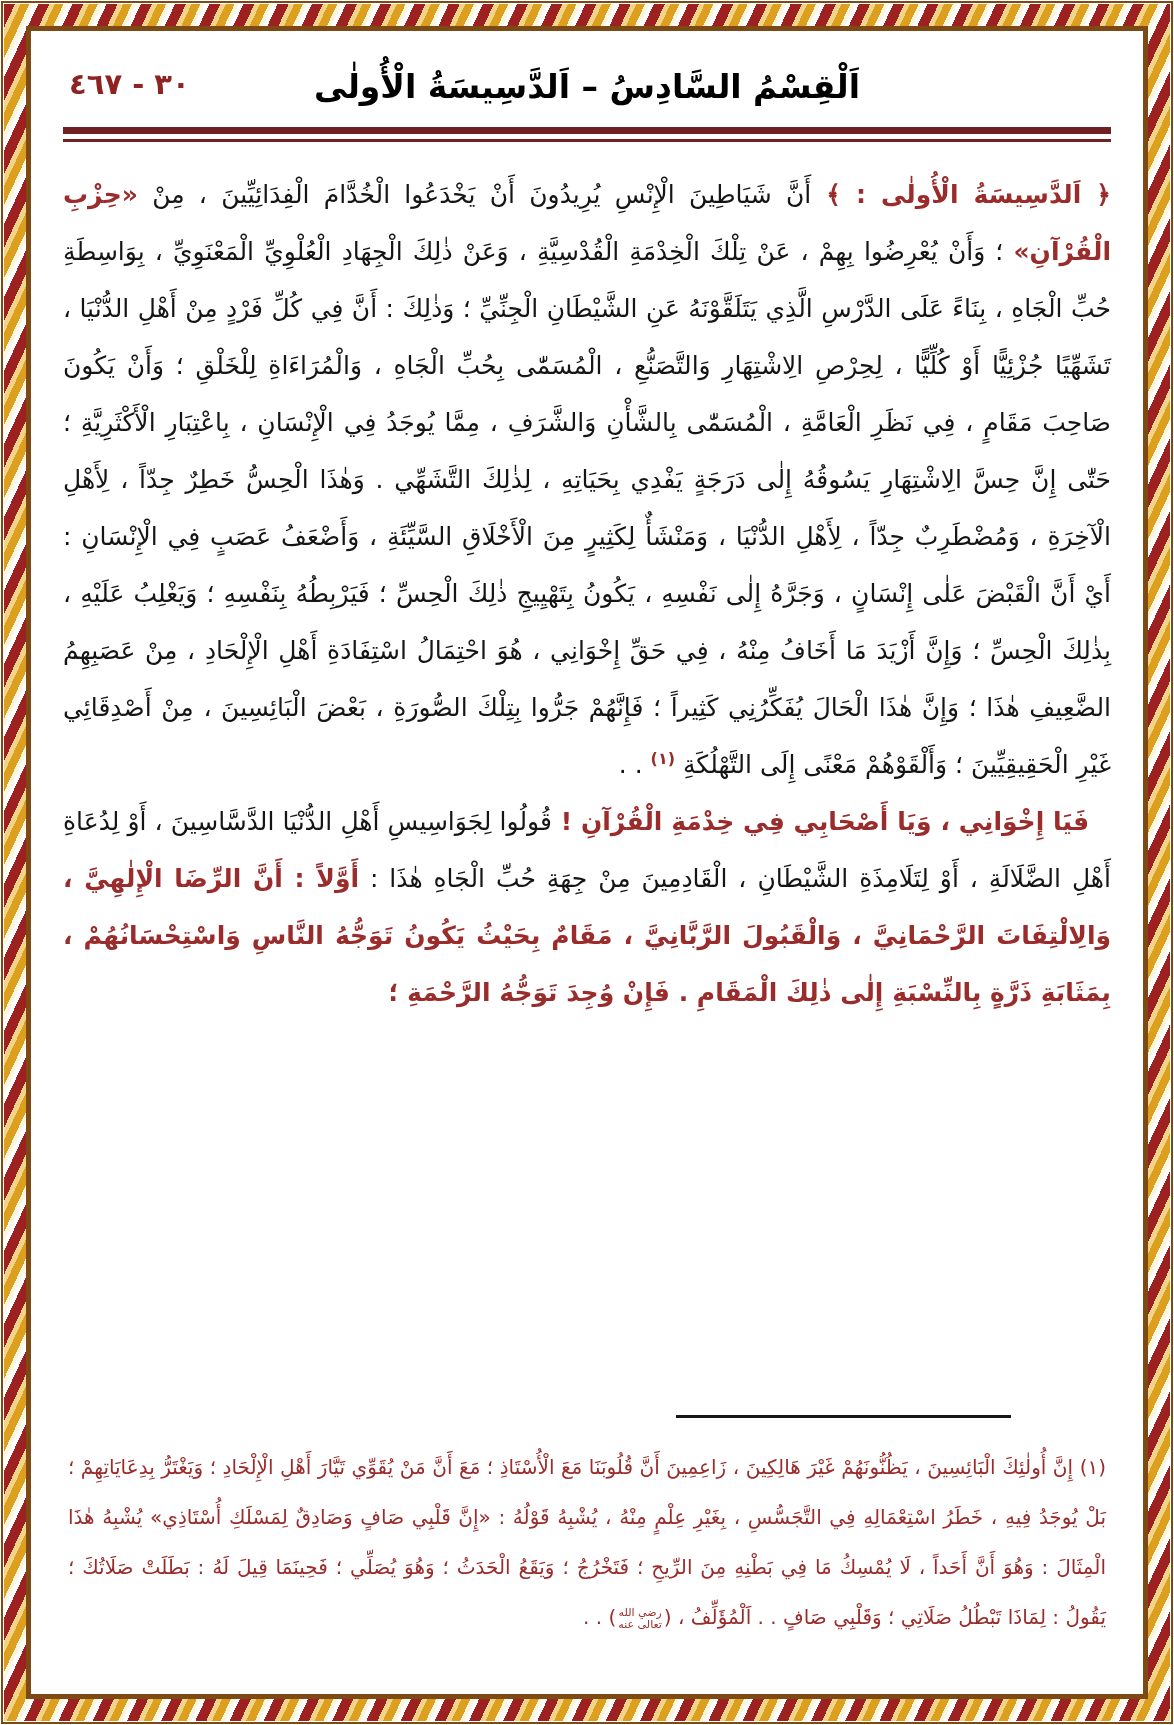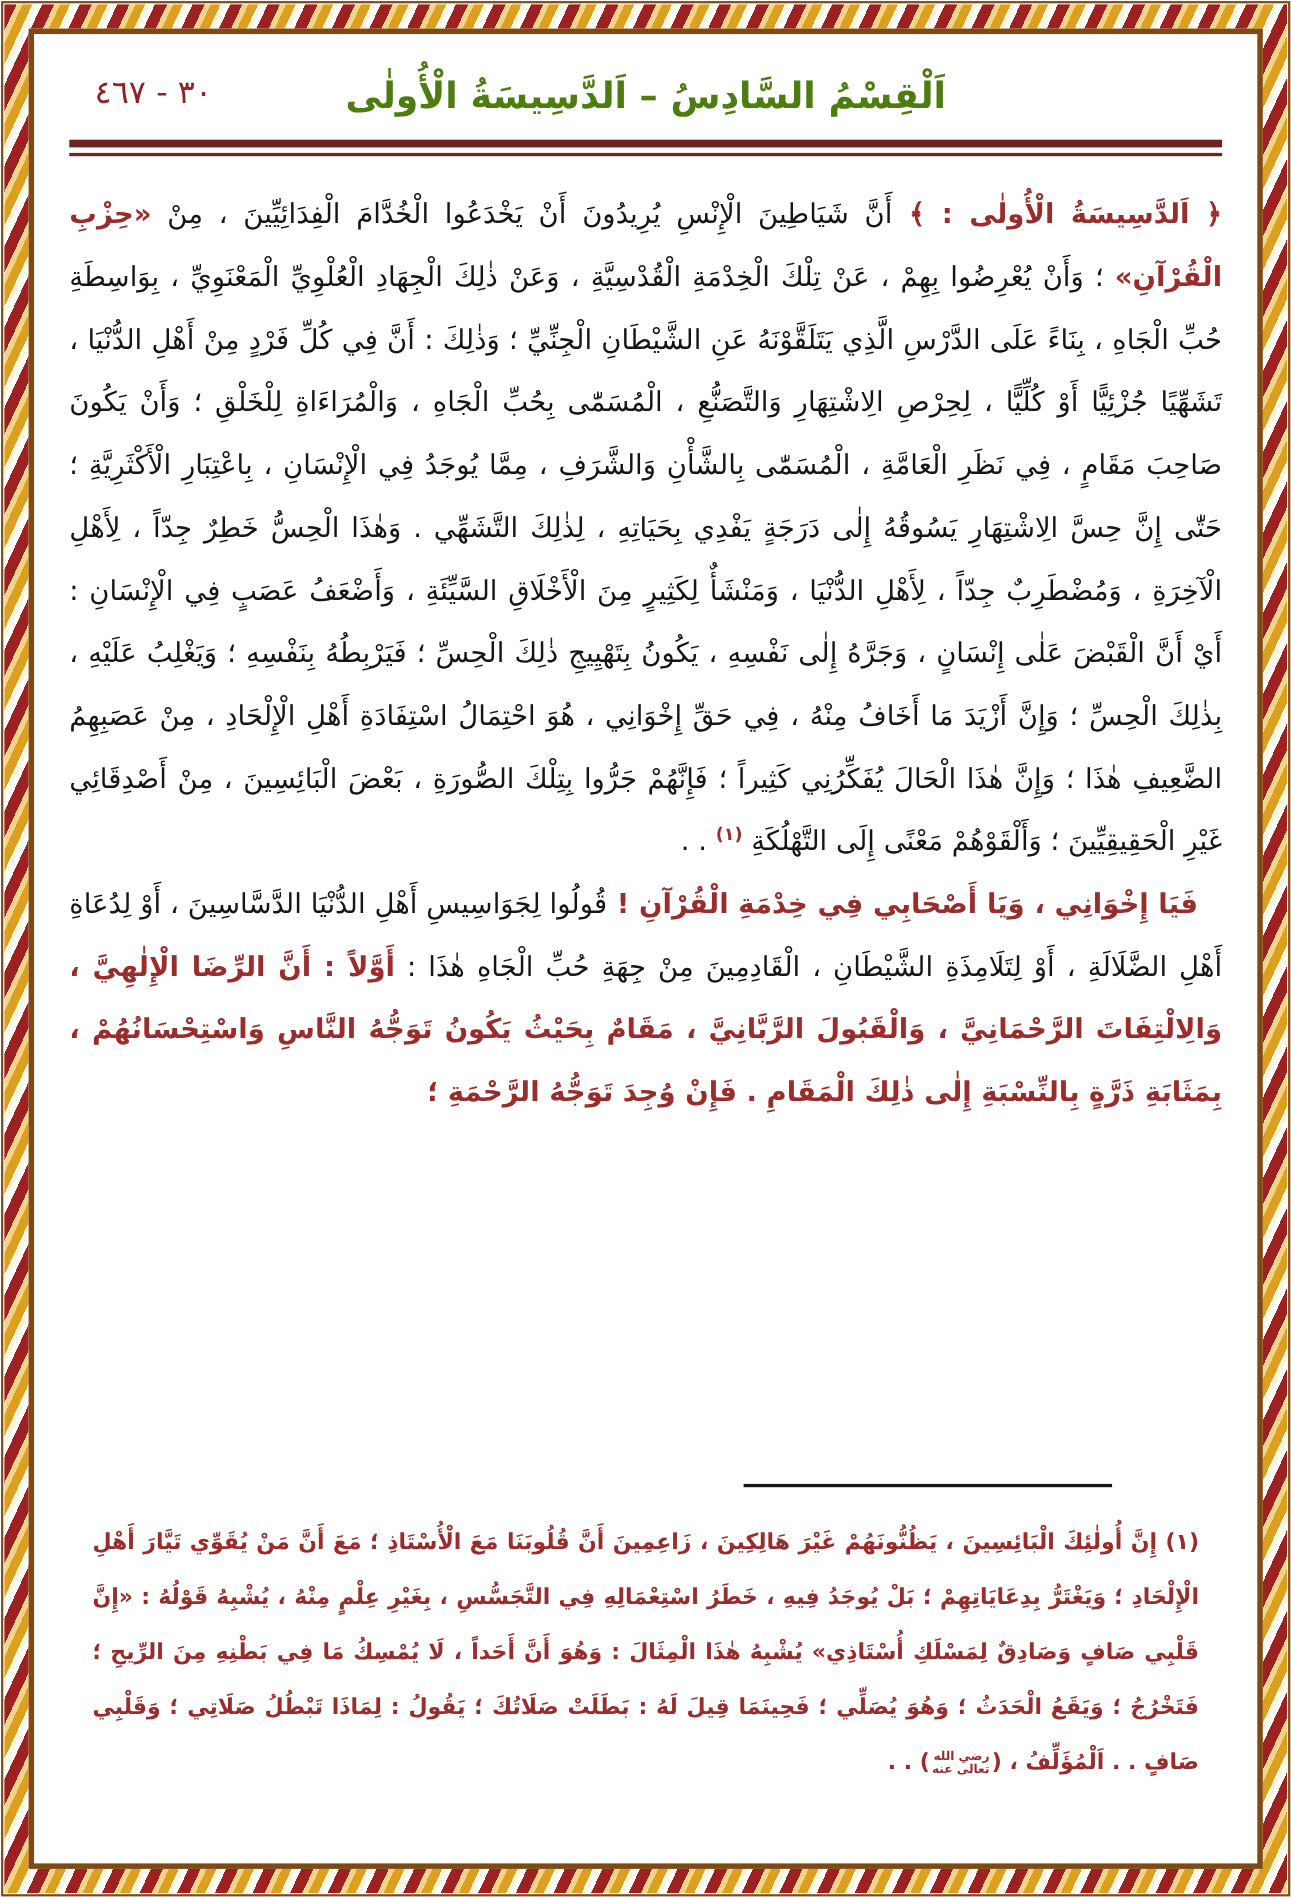--- a/index.html
+++ b/index.html
@@ -13,46 +13,46 @@
     position:absolute;inset:1px;
     background:repeating-linear-gradient(115deg,
       #9e2121 0 10px,#f0d48a 10px 15px,#dc9f1e 15px 23px,
       #fdf6df 23px 27px,#ffffff 27px 31px);
   }
   .frame-inner{position:absolute;inset:22px;border:5px solid #7d4a15;background:#ffffff;}
   
   .content{position:absolute;inset:0;padding:26px 32px 0 32px;direction:rtl;}
   .header{position:relative;height:64px;}
   .title{
-    text-align:center;font-size:33px;font-weight:bold;color:#4d7c0f;
+    text-align:center;font-size:33px;font-weight:bold;color:#000000;
     letter-spacing:0px;line-height:60px;
   }
   .pagenum{
-    position:absolute;left:23px;top:10px;font-size:29px;font-weight:normal;color:#8e2323;
+    position:absolute;left:6px;top:10px;font-size:29px;font-weight:bold;color:#8e2323;
     direction:rtl;
   }
   .rule-thick{height:7px;background:#6e2222;margin-top:6px;}
   .rule-thin{height:3px;background:#6e2222;margin-top:5px;}
   .body-text{
     margin-top:24px;text-align:justify;color:#151515;
     font-size:25px;line-height:57px;
   }
   .body-text p{margin:0;}
   .p2{margin-top:10px;text-indent:22px;}
   .red{color:#9a2c2c;font-weight:bold;}
   sup.fnref{
     font-size:16px;vertical-align:super;line-height:0;
     color:#9a2c2c;font-weight:bold;
   }
   
   .footblock{position:absolute;left:37px;right:37px;bottom:52px;direction:rtl;}
   .fsep{height:3px;background:#161616;width:335px;margin-right:95px;margin-left:auto;margin-bottom:24px;}
   .footnote{
-    color:#9a2c2c;font-weight:bold;font-size:20px;line-height:50px;
-    text-align:justify;margin:16px;
+    color:#9a2c2c;font-weight:normal;font-size:20px;line-height:50px;
+    text-align:justify;margin:0;
   }
   .seal{
     display:inline-block;vertical-align:middle;font-size:11px;line-height:12px;
     margin:0 2px;
   }
   .seal span{display:block;}
 </style>
 </head>
 <body>
 

